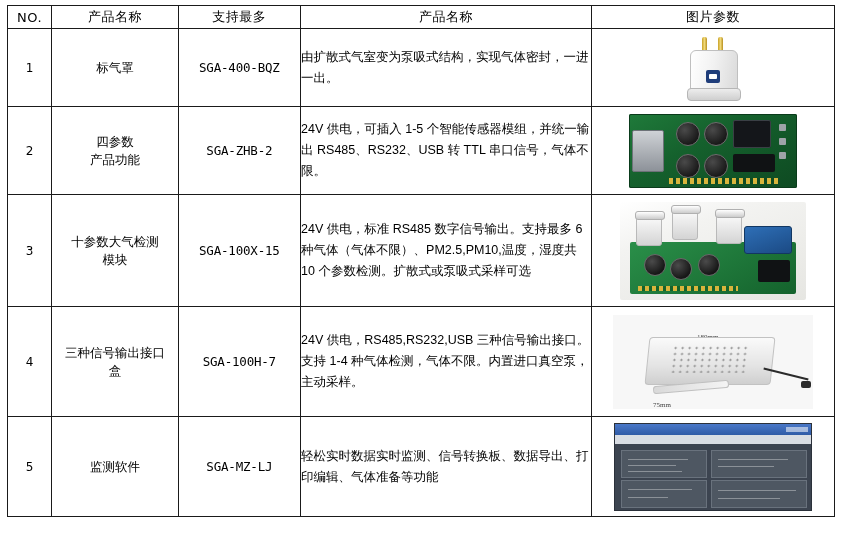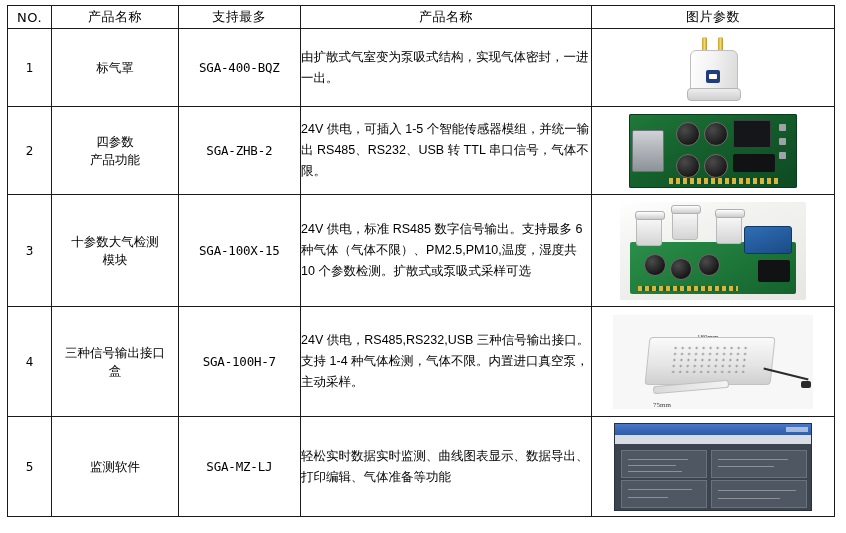--- a/index.html
+++ b/index.html
@@ -475,21 +475,21 @@
               <div class="dim-left">75mm</div>
             </div>
           </div>
         </td>
       </tr>
 
       <tr class="row5">
         <td class="cell-no">5</td>
         <td class="cell-name">监测软件</td>
         <td class="cell-model">SGA-MZ-LJ</td>
-        <td class="cell-func">轻松实时数据实时监测、曲线图表显示、数据导出、打印编辑、气体准备等功能</td>
+        <td class="cell-func">轻松实时数据实时监测、信号转换板、数据导出、打印编辑、气体准备等功能</td>
         <td class="cell-img">
           <div class="img-wrap">
             <div class="fig-sw">
               <div class="titlebar"></div>
               <div class="toolbar"></div>
               <div class="panel p1">
                 <div class="line" style="left:6px;top:8px;width:60px;"></div>
                 <div class="line" style="left:6px;top:14px;width:48px;"></div>
                 <div class="line" style="left:6px;top:20px;width:54px;"></div>
               </div>

